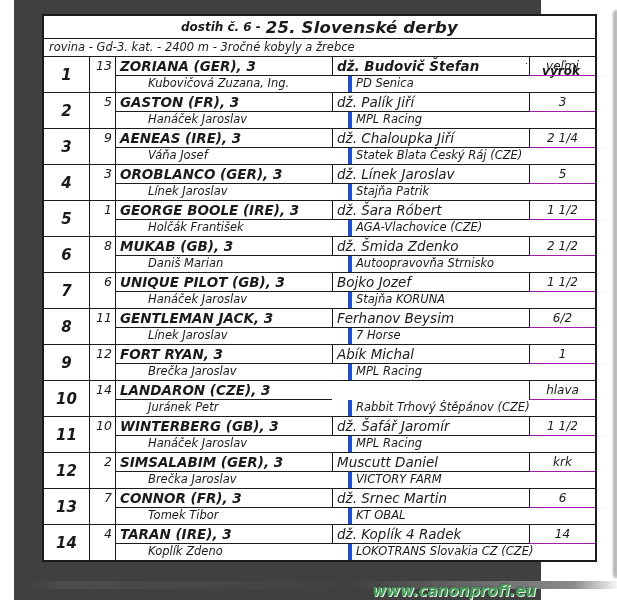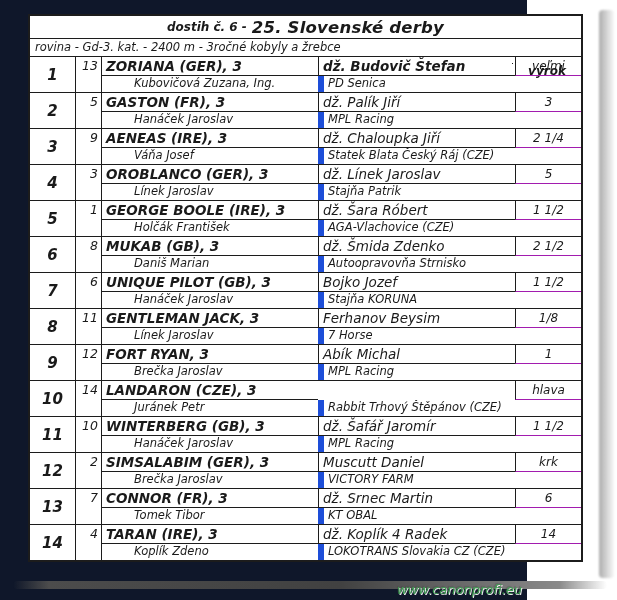--- a/index.html
+++ b/index.html
@@ -2,21 +2,21 @@
 <html><head>
 <meta charset="utf-8">
 <style>
   html,body{margin:0;padding:0;}
   body{
     width:617px;height:600px;position:relative;
     background:#ffffff;overflow:hidden;
     font-family:"DejaVu Sans","Liberation Sans",sans-serif;
     font-style:italic;color:#1a1a1a;
   }
-  .page{position:absolute;left:0;top:0;width:527px;height:600px;background:#0f172a;}
+  .page{position:absolute;left:14px;top:0;width:527px;height:600px;background:#404040;}
 
   
   .shadow-right{
     position:absolute;left:599px;top:10px;width:15px;height:568px;
     background:linear-gradient(to right, rgba(105,105,105,.55), rgba(200,200,200,.12));
     border-radius:4px;filter:blur(1px);
   }
   .shadow-bottom{
     position:absolute;left:13px;top:581px;width:594px;height:8px;
     background:linear-gradient(to right, rgba(90,90,90,0), #4c4c4c 6%, #414141 55%, #8a8a8a 92%, rgba(150,150,150,0));
@@ -71,27 +71,27 @@
   }
   .jockey-cell.winner{font-weight:bold;}
   .margin-cell{
     grid-row:1;grid-column:5;border-left:1px solid #1c1c1c;border-bottom:1px solid #a21caf;
     font-size:12px;text-align:center;padding-top:2px;
   }
   .trainer-cell{
     grid-row:2;grid-column:3;font-size:11.5px;padding:0 0 0 4px;margin-left:28px;
   }
   .stable-cell{
-    grid-row:2;grid-column:4/6;border-left:6px solid #1d4ed8;
-    font-size:11.5px;padding:0 0 0 4px;
+    grid-row:2;grid-column:4/6;border-left:4px solid #1d4ed8;
+    font-size:11.5px;padding:0 0 0 4px;margin-left:16px;
   }
 
   .watermark{
     position:absolute;right:5px;top:582px;
-    font-size:13px;font-weight:normal;font-style:italic;
+    font-size:15px;font-weight:bold;font-style:italic;
     text-shadow:1px 1px 0 rgba(255,255,255,.9), -1px -1px 1px rgba(60,60,60,.35);
   }
 </style>
 </head>
 <body>
 
 <div class="page">
 
   <div class="race-table">
 
@@ -174,21 +174,21 @@
       <div class="margin-cell">1 1/2</div>
       <div class="trainer-cell">Hanáček Jaroslav</div>
       <div class="stable-cell">Stajňa KORUNA</div>
     </div>
 
     <div class="entry">
       <div class="place-cell">8</div>
       <div class="num-cell">11</div>
       <div class="horse-cell">GENTLEMAN JACK, 3</div>
       <div class="jockey-cell">Ferhanov Beysim</div>
-      <div class="margin-cell">1/8</div>
+      <div class="margin-cell">6/2</div>
       <div class="trainer-cell">Línek Jaroslav</div>
       <div class="stable-cell">7 Horse</div>
     </div>
 
     <div class="entry">
       <div class="place-cell">9</div>
       <div class="num-cell">12</div>
       <div class="horse-cell">FORT RYAN, 3</div>
       <div class="jockey-cell">Abík Michal</div>
       <div class="margin-cell">1</div>

